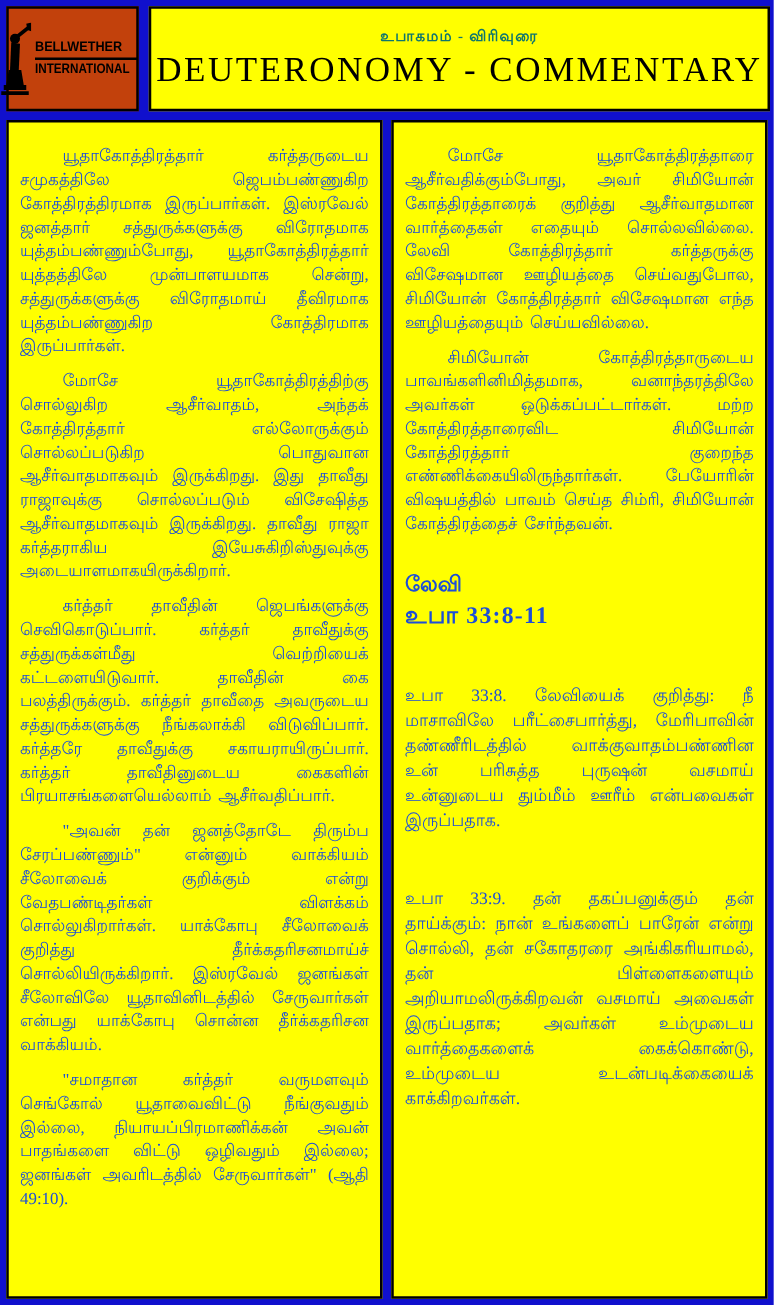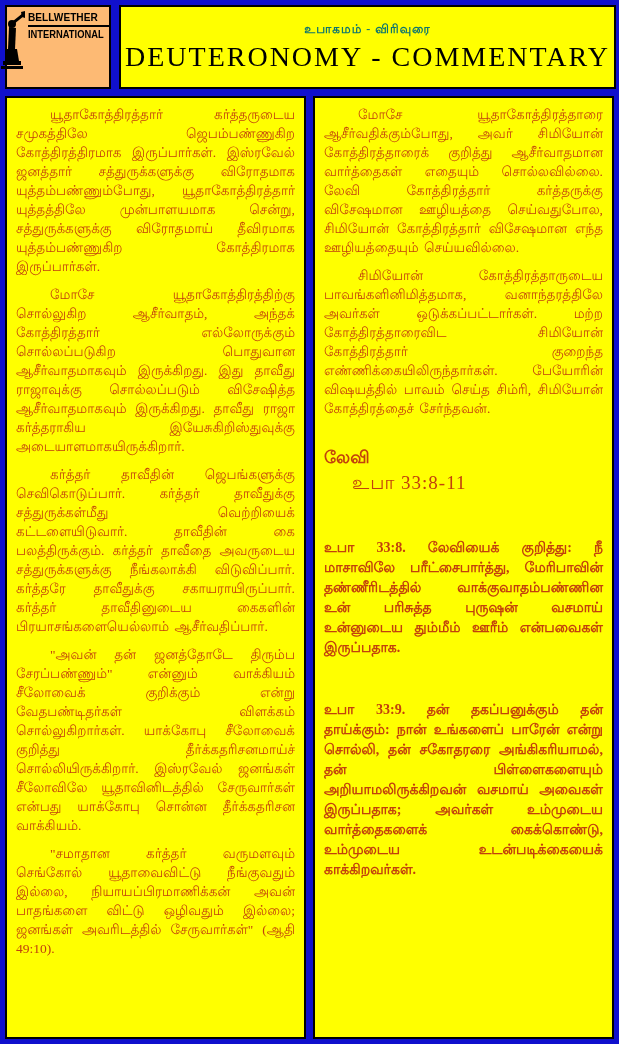--- a/index.html
+++ b/index.html
@@ -25,24 +25,24 @@
   .header {
     display: flex;
     gap: 8px;
     height: 84px;
     flex: 0 0 auto;
   }
 
   .logo-box {
     width: 106px;
     flex: 0 0 auto;
-    background: #fdba74;
+    background: #c2410c;
     border: 2px solid #000;
     display: flex;
-    align-items: flex-start;
+    align-items: center;
     justify-content: center;
     gap: 3px;
     padding: 4px;
   }
 
   .logo-figure { width: 26px; height: 58px; flex: 0 0 auto; }
 
   .logo-text {
     display: flex;
     flex-direction: column;
@@ -99,52 +99,51 @@
     flex: 1 1 auto;
     display: flex;
     gap: 7px;
     min-height: 0;
   }
 
   .column {
     flex: 1 1 0;
     background: #ffff00;
     border: 2px solid #000;
-    padding: 7px 9px;
+    padding: 17px 9px;
     overflow: hidden;
-    color: #c2410c;
+    color: #1d4ed8;
   }
 
   .para {
     font-size: 13.5px;
     line-height: 19px;
     text-align: justify;
     text-indent: 34px;
     margin-bottom: 9px;
     word-spacing: 2px;
   }
   .para:last-child { margin-bottom: 0; }
 
   .section-heading { margin: 10px 0 12px 0; }
   .heading-line1 {
     font-weight: bold;
     font-size: 17px;
     line-height: 24px;
     margin-top: 28px;
   }
   .heading-line2 {
-    font-weight: normal;
+    font-weight: bold;
     font-size: 19px;
     line-height: 26px;
     letter-spacing: 1px;
-    margin-left: 28px;
   }
 
   .verse {
-    font-weight: bold;
+    font-weight: normal;
     font-size: 14px;
     line-height: 20px;
     text-align: justify;
     text-indent: 0;
     margin-bottom: 12px;
     word-spacing: 2px;
     margin-top: 42px;
   }
 </style>
 </head>

